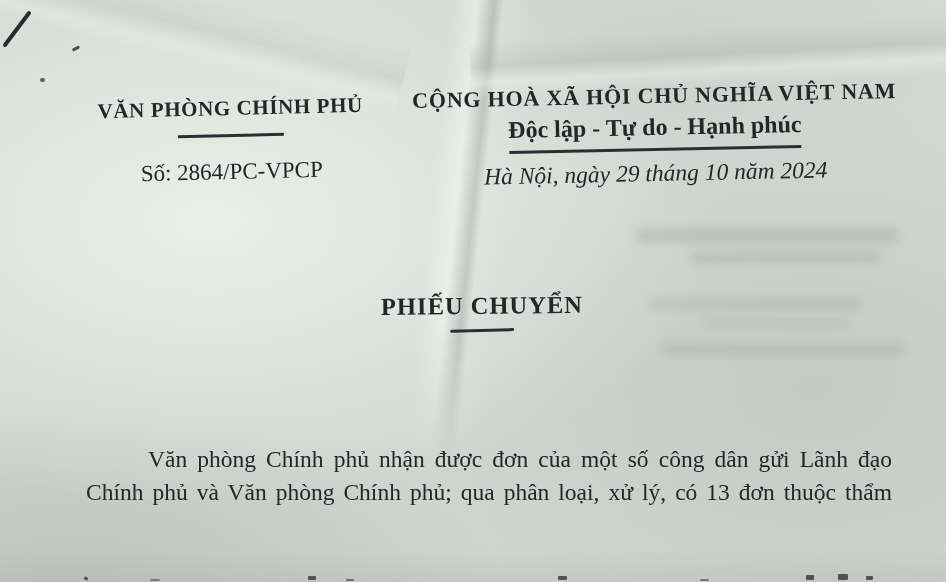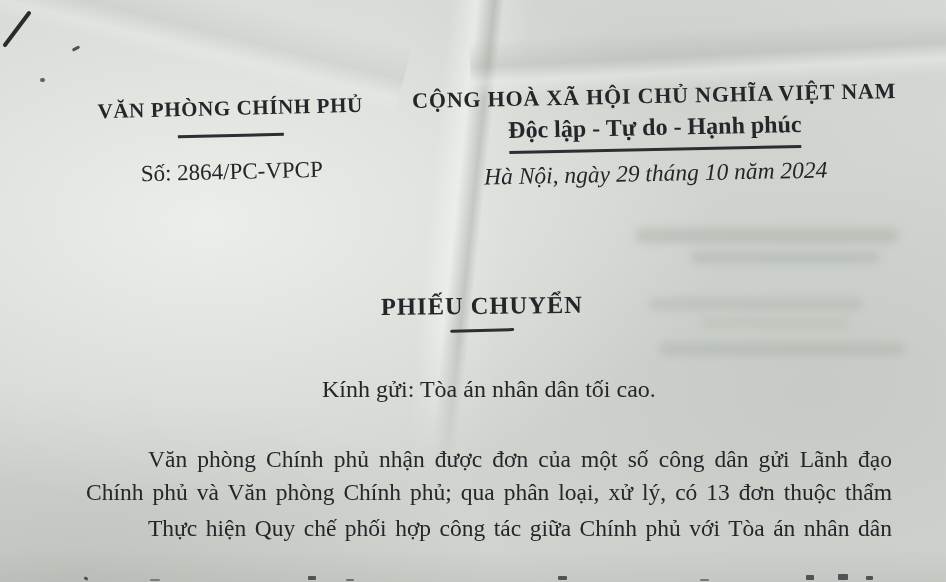--- a/index.html
+++ b/index.html
@@ -130,26 +130,24 @@
     <div class="motto2">Độc lập - Tự do - Hạnh phúc</div>
     <div class="rule-right"></div>
     <div class="placedate">Hà Nội, ngày 29 tháng 10 năm 2024</div>
   </div>
 
   <div class="title-wrap">
     <div class="doc-title">PHIẾU CHUYỂN</div>
     <div class="rule-title"></div>
   </div>
 
-  <div class="recipient">Kính gửi: Tòa án nhân dân tối cao.</div>
 
   <div class="body-block">
     <div class="bline just ind">Văn phòng Chính phủ nhận được đơn của một số công dân gửi Lãnh đạo</div>
     <div class="bline just">Chính phủ và Văn phòng Chính phủ; qua phân loại, xử lý, có 13 đơn thuộc thẩm</div>
-    <div class="bline just ind gap">Thực hiện Quy chế phối hợp công tác giữa Chính phủ với Tòa án nhân dân</div>
   </div>
 
   <div class="cutoff">
     <div class="frag f1"></div>
     <div class="frag f2"></div>
     <div class="frag f3"></div>
     <div class="frag f4"></div>
     <div class="frag f5"></div>
     <div class="frag f6"></div>
     <div class="frag f7"></div>

